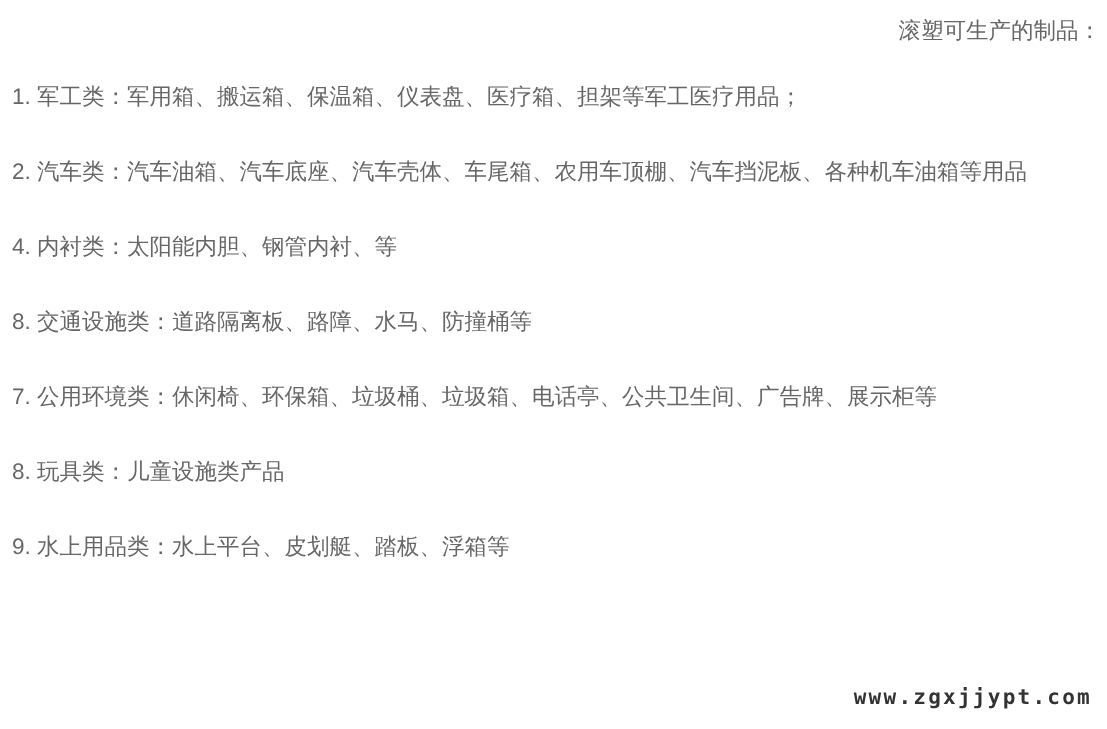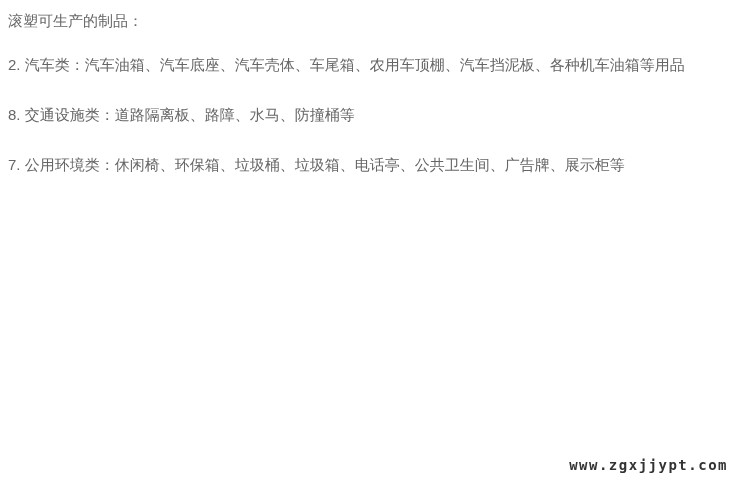--- a/index.html
+++ b/index.html
@@ -17,20 +17,21 @@
   .content {
     padding: 10px 4px 0 8px;
     color: #666666;
     font-size: 15px;
   }
   .page-title {
     margin: 0 0 23px 0;
     line-height: 21px;
     font-weight: normal;
     font-size: 15px;
+    text-align: right;
   }
   .list-item {
     margin: 0 0 29px 0;
     line-height: 21px;
     white-space: nowrap;
   }
   .watermark {
     position: absolute;
     right: 10px;
     bottom: 13px;
@@ -39,18 +40,22 @@
     font-size: 14px;
     font-weight: bold;
     letter-spacing: 1.5px;
   }
 </style>
 </head>
 <body>
 
 <div class="content">
   <h1 class="page-title">滚塑可生产的制品：</h1>
+  <p class="list-item">1. 军工类：军用箱、搬运箱、保温箱、仪表盘、医疗箱、担架等军工医疗用品；</p>
   <p class="list-item">2. 汽车类：汽车油箱、汽车底座、汽车壳体、车尾箱、农用车顶棚、汽车挡泥板、各种机车油箱等用品</p>
+  <p class="list-item">4. 内衬类：太阳能内胆、钢管内衬、等</p>
   <p class="list-item">8. 交通设施类：道路隔离板、路障、水马、防撞桶等</p>
   <p class="list-item">7. 公用环境类：休闲椅、环保箱、垃圾桶、垃圾箱、电话亭、公共卫生间、广告牌、展示柜等</p>
+  <p class="list-item">8. 玩具类：儿童设施类产品</p>
+  <p class="list-item">9. 水上用品类：水上平台、皮划艇、踏板、浮箱等</p>
 </div>
 
 <div class="watermark">www.zgxjjypt.com</div>
 
 </body></html>

